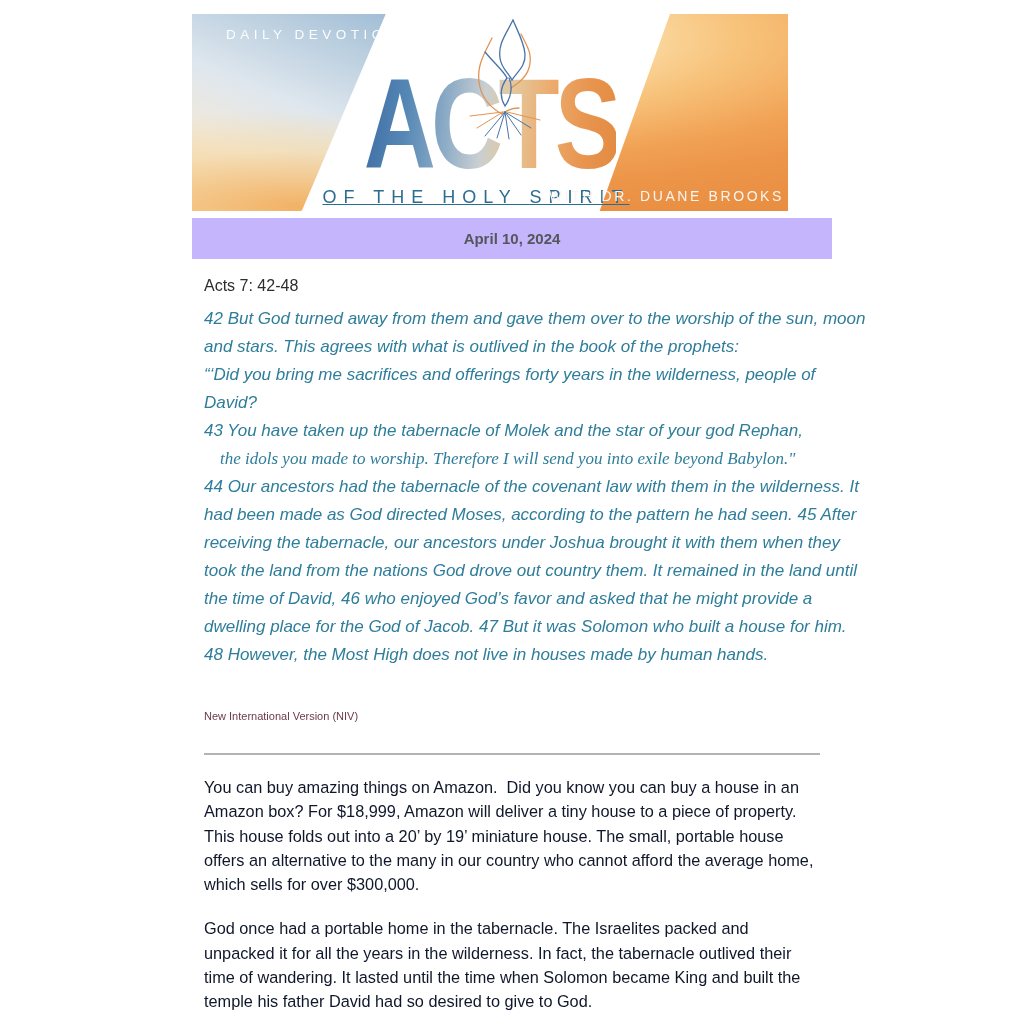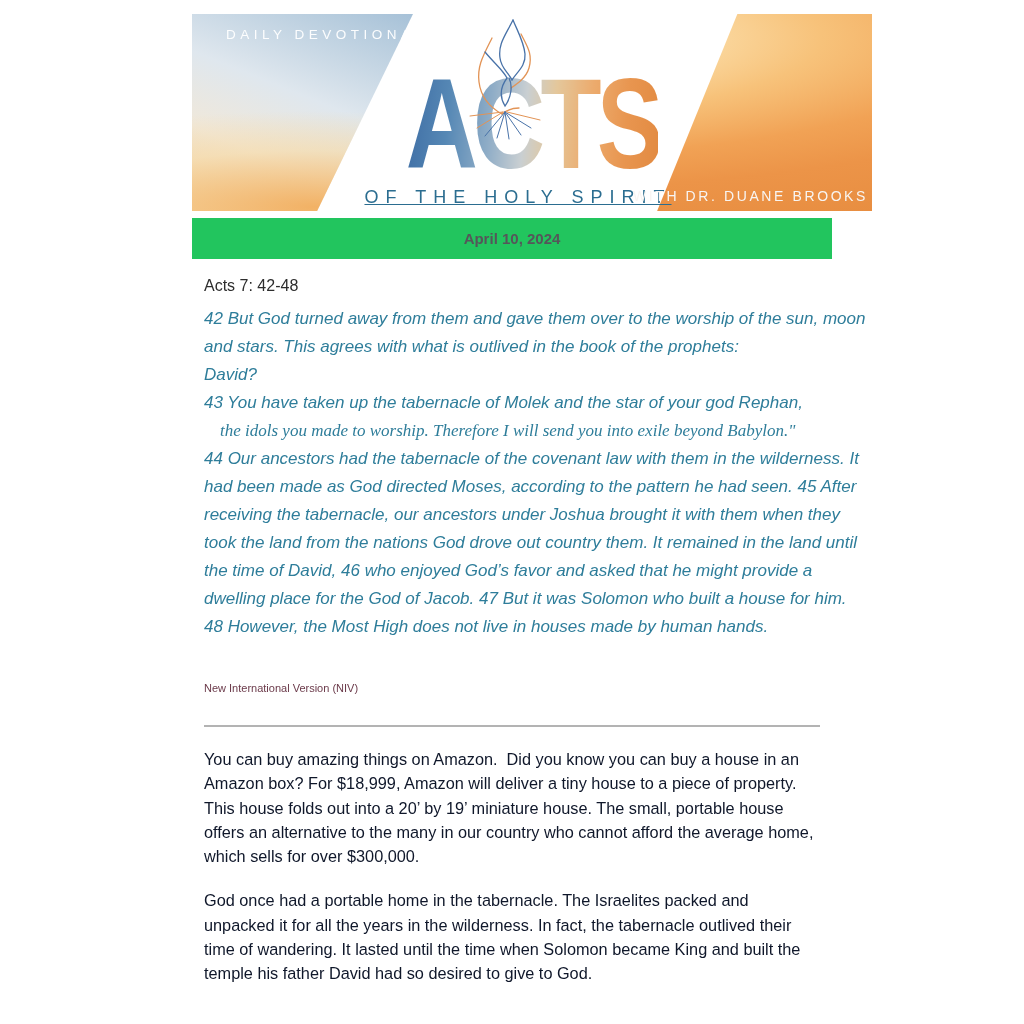--- a/index.html
+++ b/index.html
@@ -2,21 +2,21 @@
 <html><head>
 <meta charset="utf-8">
 <style>
   * { box-sizing: border-box; }
   html, body { margin: 0; padding: 0; background: #ffffff; }
   body { font-family: "Liberation Sans", sans-serif; min-height: 1024px; }
 
   .page { width: 640px; margin: 14px auto 0 auto; }
 
   
-  .banner { position: relative; width: 680px; height: 197px; background: #ffffff; overflow: hidden; }
+  .banner { position: relative; width: 596px; height: 197px; background: #ffffff; overflow: hidden; }
 
   .panel-left {
     position: absolute; inset: 0;
     clip-path: polygon(0 0, 32.5% 0, 18.4% 100%, 0 100%);
     background:
       radial-gradient(ellipse 95% 75% at 18% 98%, rgba(242,172,90,0.9) 0%, rgba(247,216,160,0.55) 38%, rgba(250,242,228,0) 65%),
       linear-gradient(202deg, #5e89b5 0%, #7fa6c9 22%, #b5cbdd 46%, #dfe7ee 66%, #f0e8da 82%, #f5d9ae 100%);
   }
   .panel-right {
     position: absolute; inset: 0;
@@ -55,21 +55,21 @@
     position: absolute; top: 173px; left: 0; right: 0; text-align: center;
     transform: translateX(-14px);
     font-size: 18px; letter-spacing: 7px; color: #2b6d90; z-index: 3;
     white-space: nowrap;
     text-decoration: underline;
   }
 
   
   .datebar {
     margin-top: 7px; height: 41px; line-height: 41px;
-    background: #22c55e; text-align: center;
+    background: #c4b5fd; text-align: center;
     font-size: 15px; font-weight: 700; color: #55565a;
   }
 
   
   .content { padding: 0 12px 24px 12px; }
 
   .ref { margin-top: 18px; font-size: 16px; color: #2d2d2d; }
 
   .scripture { margin-top: 10px; font-style: italic; font-size: 17px; line-height: 28px; color: #2e7d9a; }
   .s-line { white-space: nowrap; }
@@ -126,20 +126,21 @@
     <span>April 10, 2024</span>
   </div>
 
   <div class="content">
 
     <div class="ref">Acts 7: 42-48</div>
 
     <div class="scripture">
       <div class="s-line">42 But God turned away from them and gave them over to the worship of the sun, moon</div>
       <div class="s-line">and stars. This agrees with what is outlived in the book of the prophets:</div>
+      <div class="s-line">“‘Did you bring me sacrifices and offerings forty years in the wilderness, people of</div>
       <div class="s-line">David?</div>
       <div class="s-line">43 You have taken up the tabernacle of Molek and the star of your god Rephan,</div>
       <div class="s-line indent">the idols you made to worship. Therefore I will send you into exile beyond Babylon."</div>
       <div class="s-line">44 Our ancestors had the tabernacle of the covenant law with them in the wilderness. It</div>
       <div class="s-line">had been made as God directed Moses, according to the pattern he had seen. 45 After</div>
       <div class="s-line">receiving the tabernacle, our ancestors under Joshua brought it with them when they</div>
       <div class="s-line">took the land from the nations God drove out country them. It remained in the land until</div>
       <div class="s-line">the time of David, 46 who enjoyed God’s favor and asked that he might provide a</div>
       <div class="s-line">dwelling place for the God of Jacob. 47 But it was Solomon who built a house for him.</div>
       <div class="s-line">48 However, the Most High does not live in houses made by human hands.</div>

